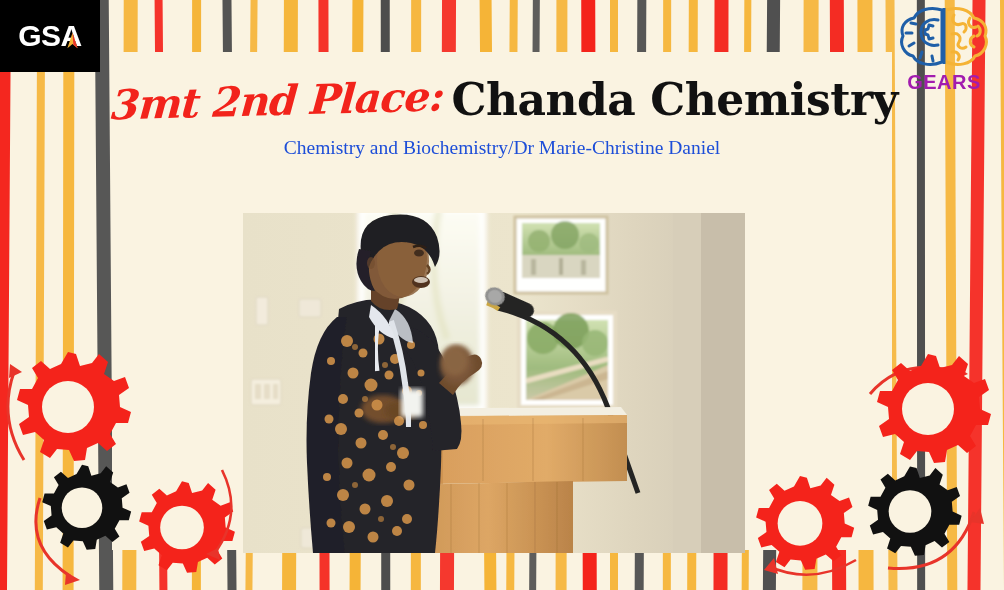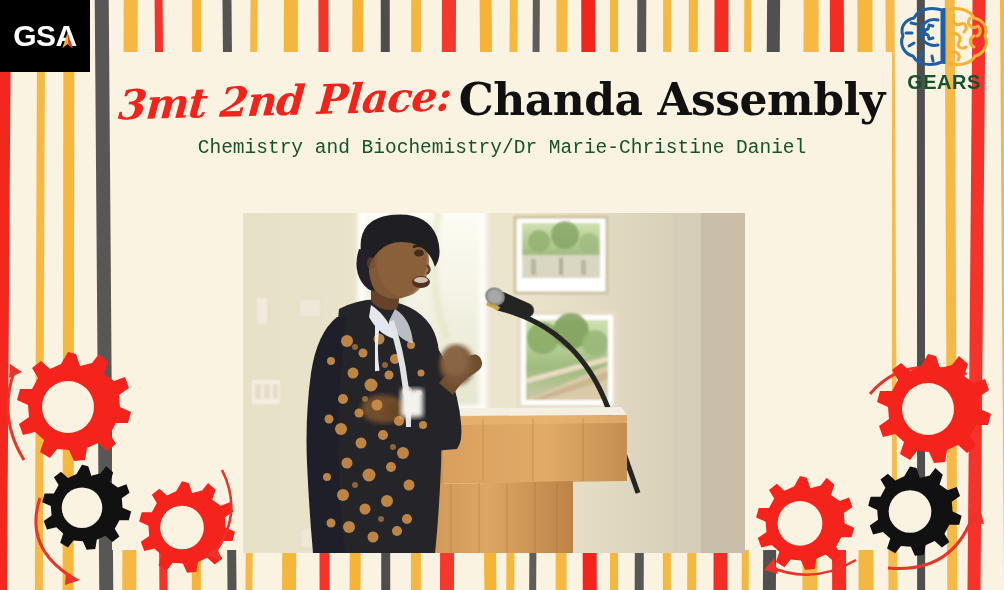--- a/index.html
+++ b/index.html
@@ -37,21 +37,21 @@
     width: 780px;
     height: 498px;
     background: #faf3e1;
   }
 
   
   .gsa-box {
     position: absolute;
     left: 0;
     top: 0;
-    width: 90px;
+    width: 100px;
     height: 72px;
     background: #000000;
     display: flex;
     align-items: center;
     justify-content: center;
   }
   .gsa-text {
     font-family: "Liberation Sans", sans-serif;
     font-weight: bold;
     font-size: 30px;
@@ -76,21 +76,21 @@
     top: 2px;
     width: 104px;
     height: 92px;
     text-align: center;
   }
   .gears-word {
     font-family: "Liberation Sans", sans-serif;
     font-weight: bold;
     font-size: 20px;
     letter-spacing: 0.5px;
-    color: #14532d;
+    color: #a21caf;
     margin-top: -3px;
   }
 
   
   .headline {
     position: absolute;
     left: 112px;
     top: 74px;
     width: 780px;
     text-align: center;
@@ -115,22 +115,22 @@
     letter-spacing: -0.5px;
     margin-left: 8px;
     vertical-align: baseline;
   }
 
   .subline {
     position: absolute;
     left: 112px;
     width: 780px;
     text-align: center;
-    color: #14532d;
-    font-family: Liberation Mono, monospace;
+    color: #1d4ed8;
+    font-family: Liberation Serif, serif;
     white-space: nowrap;
   }
   .subline-1 { top: 137px; font-size: 19.5px; }
   .subline-2 { top: 165px; font-size: 20.5px; }
 
   
   .photo {
     position: absolute;
     left: 243px;
     top: 213px;
@@ -221,21 +221,21 @@
         <path d="M60 50 C66 49 69 54 66 58"></path>
         <path d="M86 24 C90 28 88 33 85 34"></path>
       </g>
 
       <line x1="52" y1="6" x2="52" y2="62" stroke="#1f5fa8" stroke-width="3"></line>
     </svg>
     <div class="gears-word">GEARS</div>
   </div>
 
   <div class="headline">
-    <span class="script-part">3mt 2nd Place:</span><span class="name-part">Chanda Assembly</span>
+    <span class="script-part">3mt 2nd Place:</span><span class="name-part">Chanda Chemistry</span>
   </div>
 
   <div class="subline subline-1">Chemistry and Biochemistry/Dr Marie-Christine Daniel</div>
 
   <div class="photo">
     <svg width="502" height="340" viewBox="0 0 502 340">
       <defs>
         <linearGradient id="wallg" x1="0" y1="0" x2="1" y2="0">
           <stop offset="0" stop-color="#e8e0c8"></stop>
           <stop offset="0.55" stop-color="#ece4cc"></stop>

